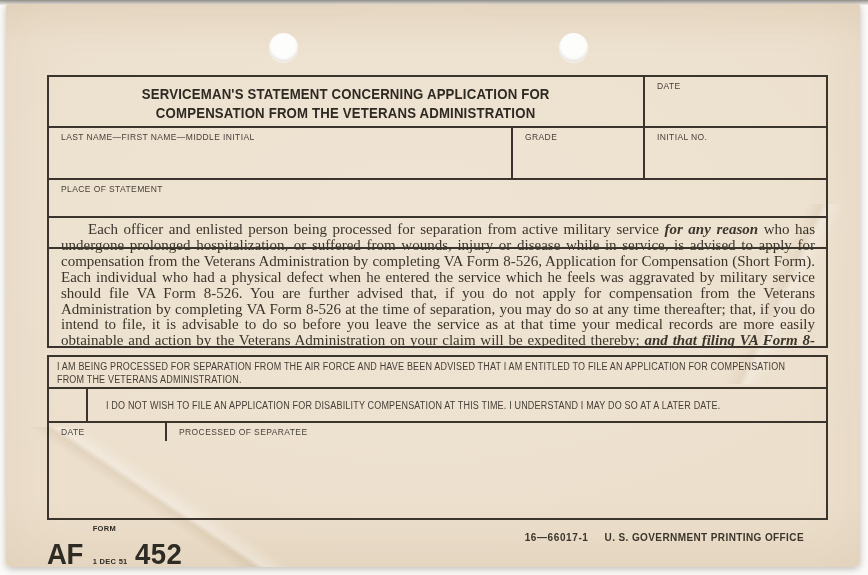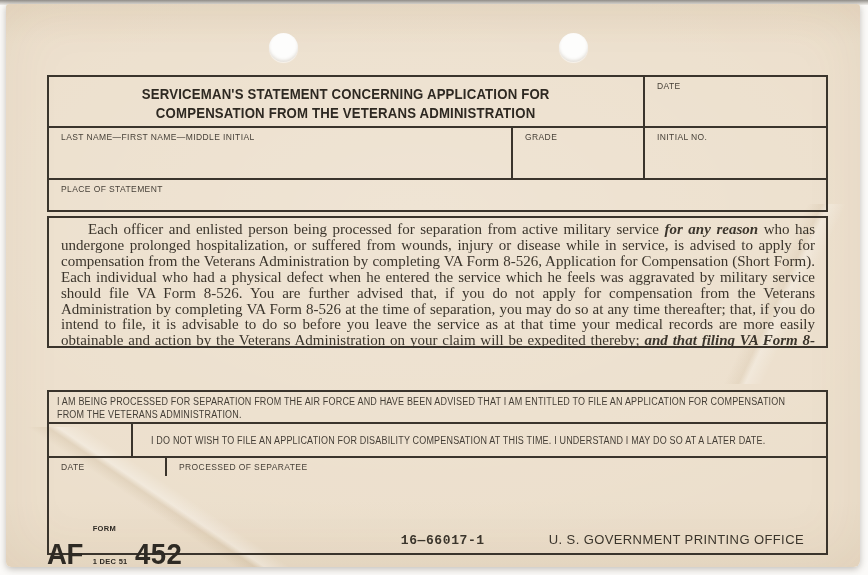--- a/index.html
+++ b/index.html
@@ -31,64 +31,64 @@
   .box { position:absolute; left:41px; width:781px; border:2px solid var(--ink,#3a342c); }
   .row { display:flex; border-bottom:2px solid var(--ink,#3a342c); }
   .row:last-child { border-bottom:none; }
   .cell { position:relative; border-right:2px solid var(--ink,#3a342c); }
   .cell:last-child { border-right:none; }
 
   .label { display:block; padding:4px 12px; font-size:8.5px; letter-spacing:.4px;
     color:#453f37; font-weight:normal; white-space:nowrap; }
 
   
-  .box1 { top:71px; height:137px; }
+  .box1 { top:71px; height:174px; }
   .title-row { height:51px; }
   .name-row { height:52px; }
   .place-row { flex:1; }
   .title-cell { flex:0 0 596px; display:flex; flex-direction:column; justify-content:center; align-items:center; padding-top:2px; }
   .title-line { font-size:15px; font-weight:bold; color:#2e2922; letter-spacing:.2px;
     line-height:19px; white-space:nowrap; transform:scaleX(.88); }
   .date-cell { flex:1; }
   .name-cell { flex:0 0 464px; }
   .grade-cell { flex:0 0 132px; }
   .service-cell { flex:1; }
   .place-cell { flex:1; }
 
   
   .box2 { top:212px; height:132px; overflow:hidden; }
   .box2 p { padding:4px 11px 0 12px; font-family:"Liberation Serif", serif;
     font-size:15px; line-height:15.9px; text-align:justify; text-indent:27px;
     color:var(--text,#3b352c); }
   .box2 .emph { font-style:italic; font-weight:bold; }
 
   
-  .box3 { top:351px; height:165px;margin-top:35px; }
+  .box3 { top:351px; height:165px; }
   .stmt1-row { height:32px; }
   .stmt2-row { height:36px; }
-  .stmt3-row { height:34px;padding-left:45px; }
+  .stmt3-row { height:34px; }
   .sig-row { flex:1; }
   .stmt { font-size:10px; letter-spacing:.2px; color:#443e36; }
   .stmt1-cell { flex:1; padding:4px 0 0 8px; }
   .stmt1-inner { width:820px; transform:scaleX(.9); transform-origin:0 0; line-height:12.5px; }
   .chk-cell { flex:0 0 39px; }
   .stmt-cell { flex:1; display:flex; align-items:center; padding-left:18px; overflow:visible; }
   .stmt-nowrap { white-space:nowrap; transform:scaleX(.9); transform-origin:0 50%; }
   .date2-cell { flex:0 0 118px; }
   .sig-cell { flex:1; }
 
   
   .form-id { position:absolute; left:41px; top:521px; display:flex; align-items:flex-end; color:#2e2a24; }
   .af-text { font-size:29px; font-weight:bold; line-height:27px; letter-spacing:-.5px; transform:scaleX(.95); transform-origin:0 100%; }
   .form-stack { display:flex; flex-direction:column; margin:0 7px 2px 8px; font-size:7.5px; font-weight:bold; line-height:8.5px; letter-spacing:.3px; white-space:nowrap;gap:24px; }
   .num-text { font-size:29px; font-weight:bold; line-height:27px; letter-spacing:.5px; transform:scaleX(.95); transform-origin:0 100%; }
 
   .gpo { position:absolute; right:56px; top:528px; display:flex; align-items:baseline; gap:16px; color:#3b352c; }
-  .print-code { font-family:Liberation Mono, monospace; font-weight:bold; font-size:13px; letter-spacing:.6px; }
-  .printer { font-weight:normal; font-size:13px; letter-spacing:.4px;margin-left:48px; }
+  .print-code { font-family:Liberation Sans, sans-serif; font-weight:bold; font-size:10px; letter-spacing:.6px; }
+  .printer { font-weight:bold; font-size:10px; letter-spacing:.4px; }
 </style>
 </head>
 <body>
 
 <div class="canvas">
   <div class="scan-top-edge"></div>
 
   <div class="paper">
     <div class="crease c1"></div>
     <div class="crease c2"></div>

